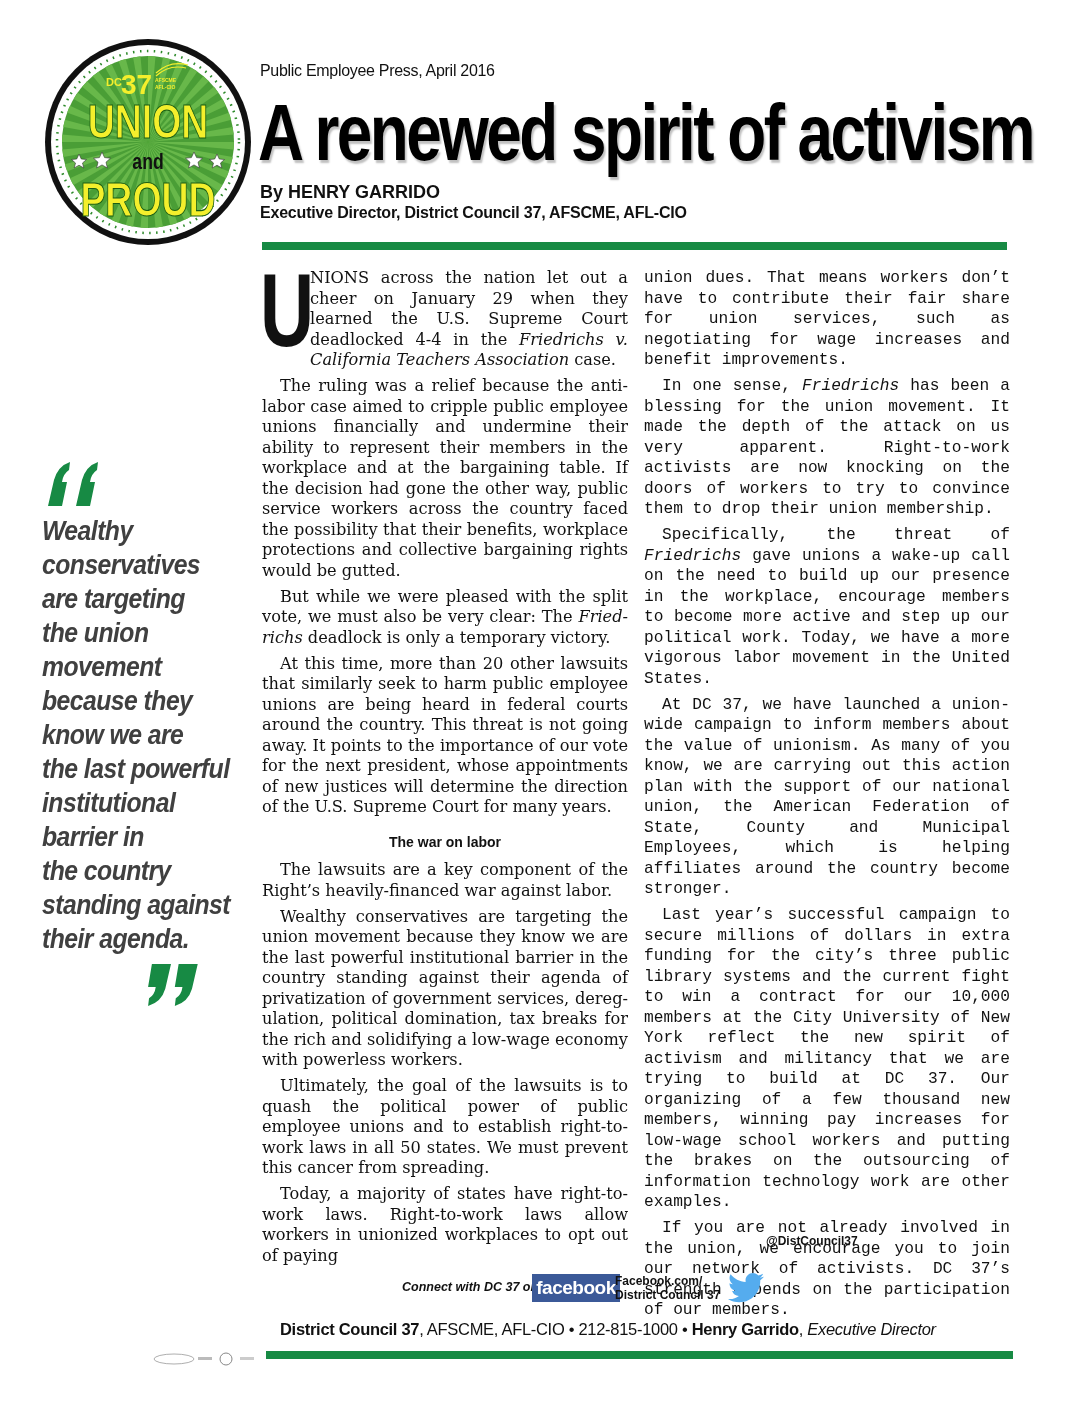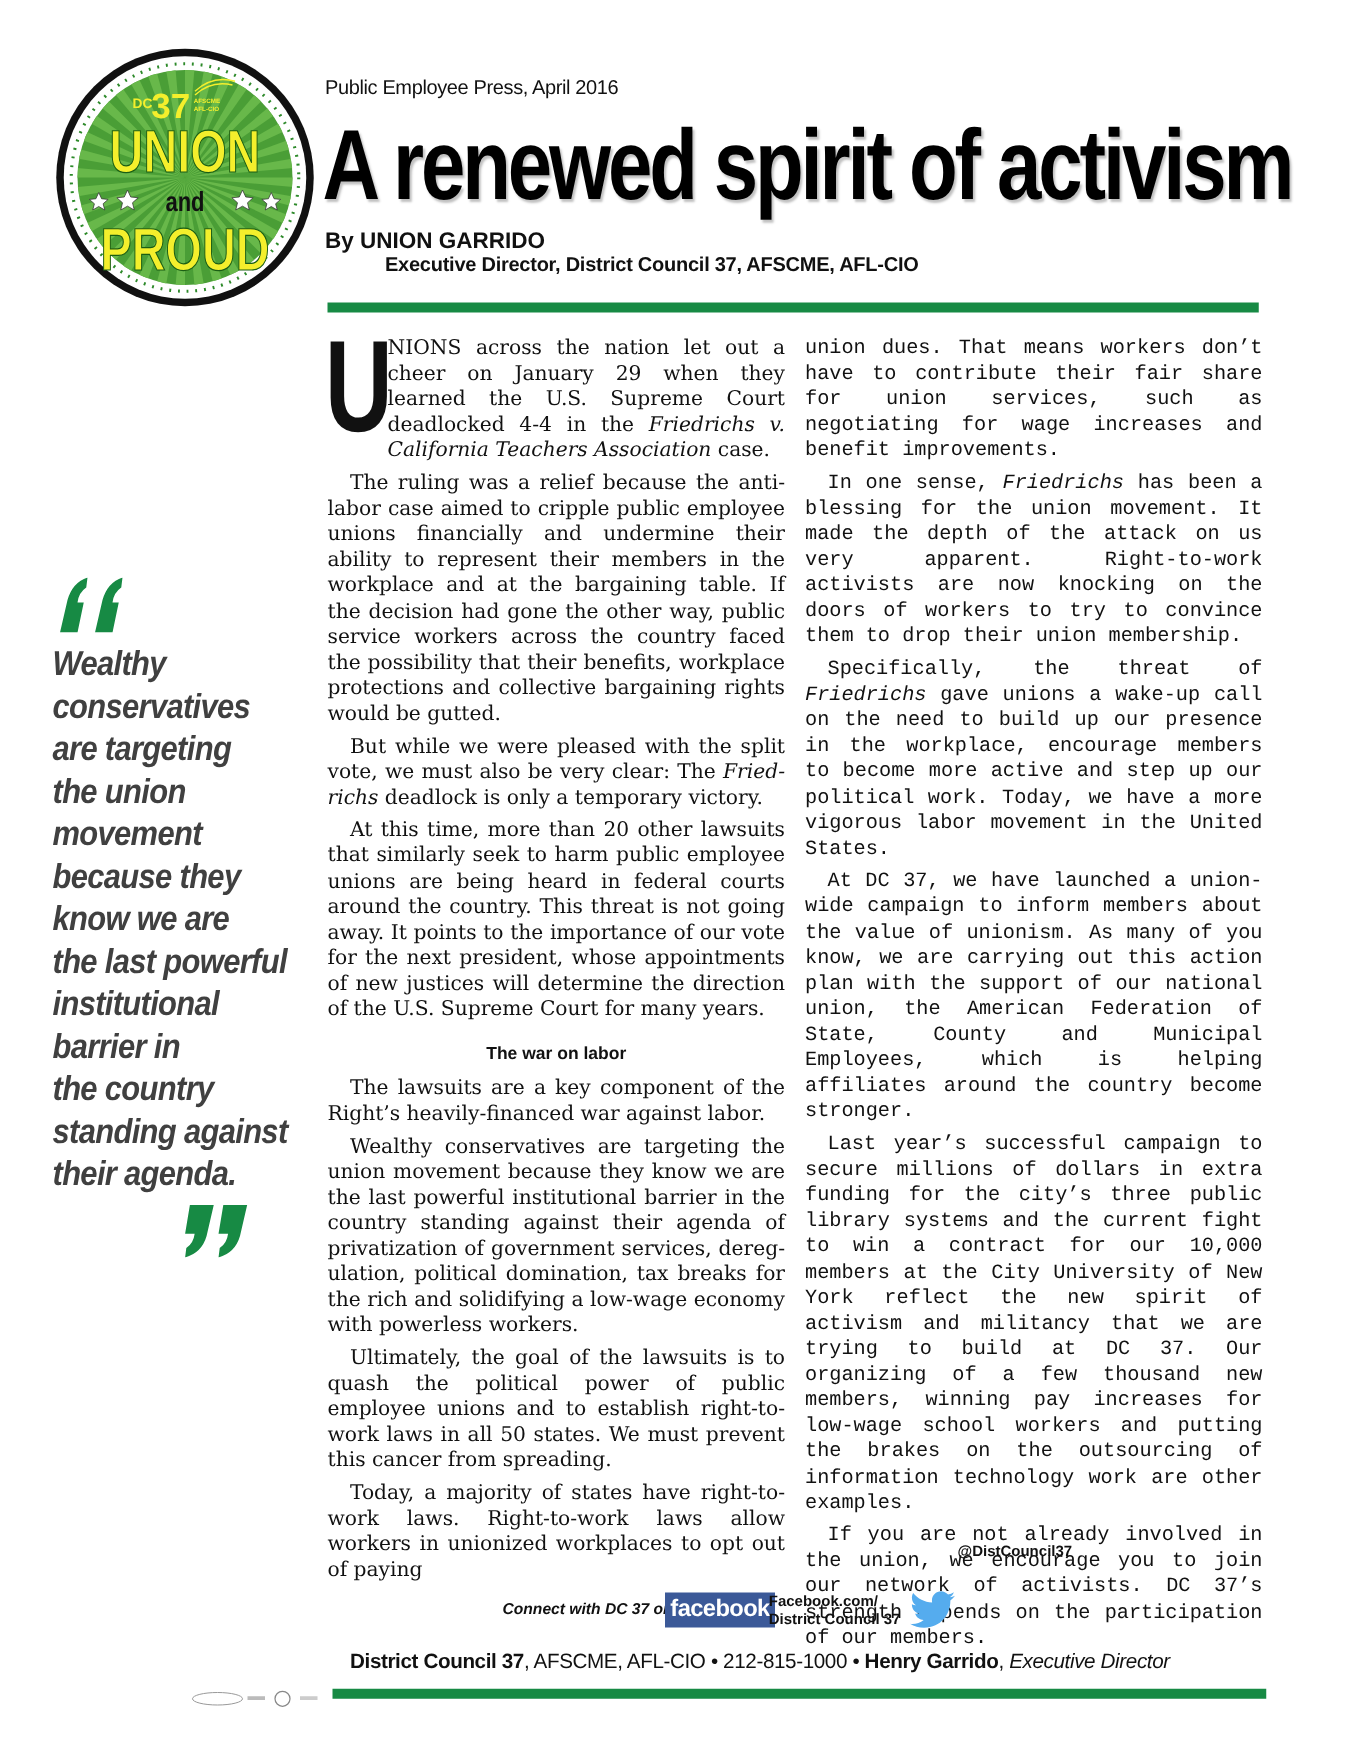--- a/index.html
+++ b/index.html
@@ -8,21 +8,21 @@
   .serif { font-family:"DejaVu Serif", "Liberation Serif", serif; }
 
   
   .logo { position:absolute; left:44px; top:38px; width:208px; height:208px; }
 
   .pub-line { position:absolute; left:260px; top:62px; font-size:16px; letter-spacing:-0.3px; }
   .headline { position:absolute; left:258px; top:88px; font-size:76px; font-weight:700; line-height:86px;
               letter-spacing:-3px; transform:scaleX(0.84) scaleY(1.05); transform-origin:left top;
               white-space:nowrap; color:#000; text-shadow:2px 2px 2px rgba(0,0,0,0.25); }
   .byline { position:absolute; left:260px; top:182px; font-size:18px; font-weight:700; }
-  .bytitle { position:absolute; left:260px; top:204px; font-size:16px; font-weight:700; letter-spacing:-0.2px;margin-left:48px; }
+  .bytitle { position:absolute; left:260px; top:204px; font-size:16px; font-weight:700; letter-spacing:-0.2px; }
   .rule-top { position:absolute; left:262px; top:242px; width:745px; height:8px; background:#178a44; }
 
   
   .quote-open { position:absolute; left:40px; top:462px; width:60px; height:44px; }
   .pullquote { position:absolute; left:42px; top:514px; width:215px; font-size:27.5px; font-weight:700; font-style:italic;
                line-height:34px; letter-spacing:-0.6px; color:#404040; }
   .pullquote div { white-space:nowrap; transform:scaleX(0.9); transform-origin:left; }
   .quote-close { position:absolute; left:142px; top:964px; width:58px; height:42px; }
 
   
@@ -116,21 +116,21 @@
     <polygon points="35,116 37.3,121 42.5,121.5 38.5,125 39.8,130 35,127.2 30.2,130 31.5,125 27.5,121.5 32.7,121"></polygon>
     <polygon points="58,114 60.6,119.6 66.5,120.2 62,124.2 63.4,130 58,126.9 52.6,130 54,124.2 49.5,120.2 55.4,119.6"></polygon>
     <polygon points="150,114 152.6,119.6 158.5,120.2 154,124.2 155.4,130 150,126.9 144.6,130 146,124.2 141.5,120.2 147.4,119.6"></polygon>
     <polygon points="173,116 175.3,121 180.5,121.5 176.5,125 177.8,130 173,127.2 168.2,130 169.5,125 165.5,121.5 170.7,121"></polygon>
   </g>
   <text x="104" y="178" text-anchor="middle" font-family="Liberation Sans, sans-serif" font-weight="700" font-size="48" fill="#f4ef2c" stroke="#1a5e14" stroke-width="1" transform="translate(104 0) scale(0.78 1) translate(-104 0)">PROUD</text>
 </svg>
 
 <div class="pub-line sans">Public Employee Press, April 2016</div>
 <div class="headline sans">A renewed spirit of activism</div>
-<div class="byline sans">By UNION GARRIDO</div>
+<div class="byline sans">By HENRY GARRIDO</div>
 <div class="bytitle sans">Executive Director, District Council 37, AFSCME, AFL-CIO</div>
 <div class="rule-top"></div>
 
 <svg class="quote-open" viewBox="0 0 60 44">
   <path d="M8 44 L14 18 Q18 4 30 0 L29 8 Q23 12 22 20 L27 20 L22 44 Z" fill="#178a44"></path>
   <path d="M36 44 L42 18 Q46 4 58 0 L57 8 Q51 12 50 20 L55 20 L50 44 Z" fill="#178a44"></path>
 </svg>
 <div class="pullquote sans" id="pq">
     <div>Wealthy</div>
     <div>conservatives</div>

